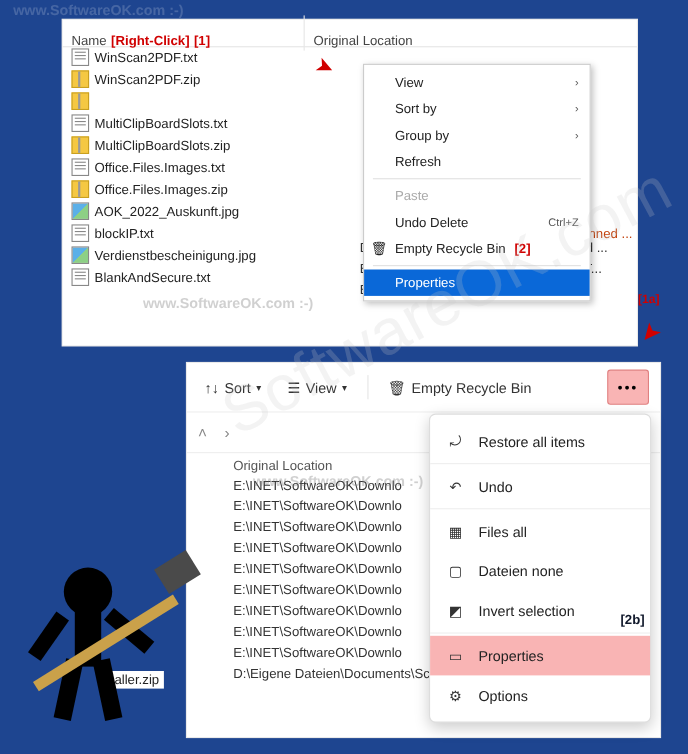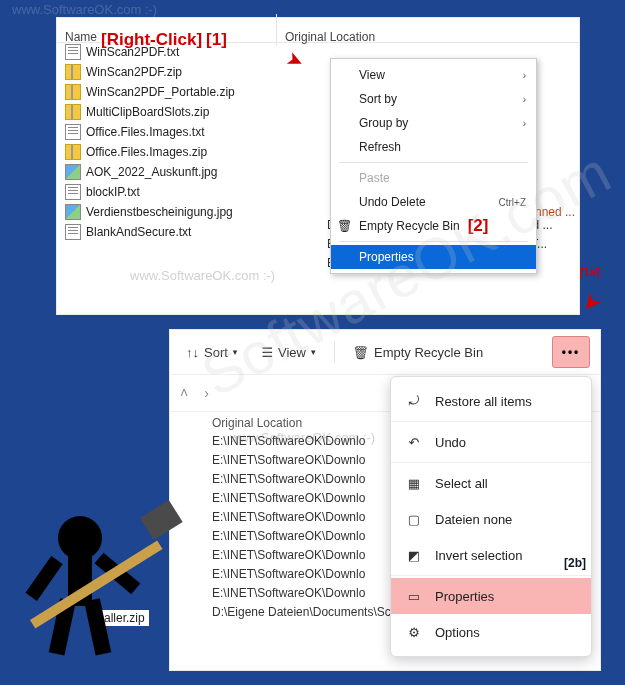--- a/index.html
+++ b/index.html
@@ -12,20 +12,21 @@
     font-size: 12px;
     position: relative;
     overflow: hidden;
   }
   .watermark {
     position: absolute;
     color: rgba(255,255,255,0.18);
     font-size: 13px;
     pointer-events: none;
     z-index: 200;
+    font-weight: bold;
   }
   .watermark.big {
     font-size: 58px;
     font-weight: 500;
     transform: rotate(-28deg);
     color: rgba(200,200,200,0.22);
     letter-spacing: 1px;
   }
   
   .topwin {
@@ -46,21 +47,21 @@
     color: #444;
     font-size: 12px;
     border-right: 1px solid #e5e5e5;
     height: 100%;
     display: flex;
     align-items: flex-start;
     box-sizing: border-box;
   }
   .hcell.name { width: 220px; }
   .hcell.loc { flex: 1; border-right: none; }
-  .annot { color: #d00000; font-weight: bold; font-size: 17px; margin-left: 4px;}
+  .annot { color: #d00000; font-weight: bold; font-size: 12px; margin-left: 4px;}
   .arrow-tl {
     position: absolute;
     left: 230px; top: 30px;
     color: #d00000;
     font-size: 20px;
     transform: rotate(25deg);
   }
   .filelist {
     position: absolute;
     left: 0; top: 24px;
@@ -265,21 +266,24 @@
       <div class="filerow">
         <span class="ficon txt"></span>
         <span class="fname">WinScan2PDF.txt</span>
       </div>
       <div class="filerow">
         <span class="ficon zip"></span>
         <span class="fname">WinScan2PDF.zip</span>
       </div>
       <div class="filerow">
         <span class="ficon zip"></span>
-        <span class="fname">WinScan2PDF_Portable.zip</span>
+      </div>
+      <div class="filerow">
+        <span class="ficon txt"></span>
+        <span class="fname">MultiClipBoardSlots.txt</span>
       </div>
       <div class="filerow">
         <span class="ficon zip"></span>
         <span class="fname">MultiClipBoardSlots.zip</span>
       </div>
       <div class="filerow">
         <span class="ficon txt"></span>
         <span class="fname">Office.Files.Images.txt</span>
       </div>
       <div class="filerow">
@@ -406,21 +410,21 @@
         <span>Restore all items</span>
       </div>
       <div class="dsep"></div>
       <div class="ditem">
         <span class="dicon">↶</span>
         <span>Undo</span>
       </div>
       <div class="dsep"></div>
       <div class="ditem">
         <span class="dicon">▦</span>
-        <span>Select all</span>
+        <span>Files all</span>
       </div>
       <div class="ditem">
         <span class="dicon">▢</span>
         <span>Dateien none</span>
       </div>
       <div class="ditem">
         <span class="dicon">◩</span>
         <span>Invert selection</span>
       </div>
       <div class="dsep"></div>

